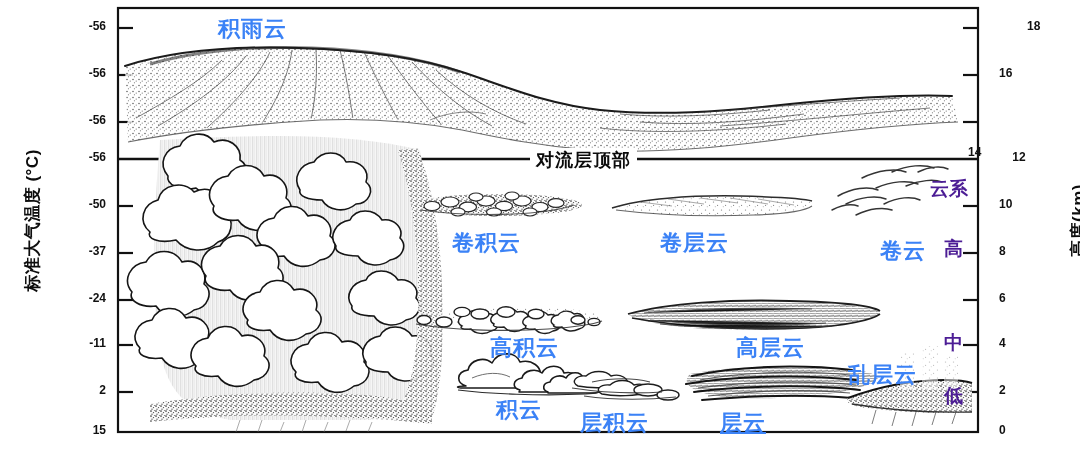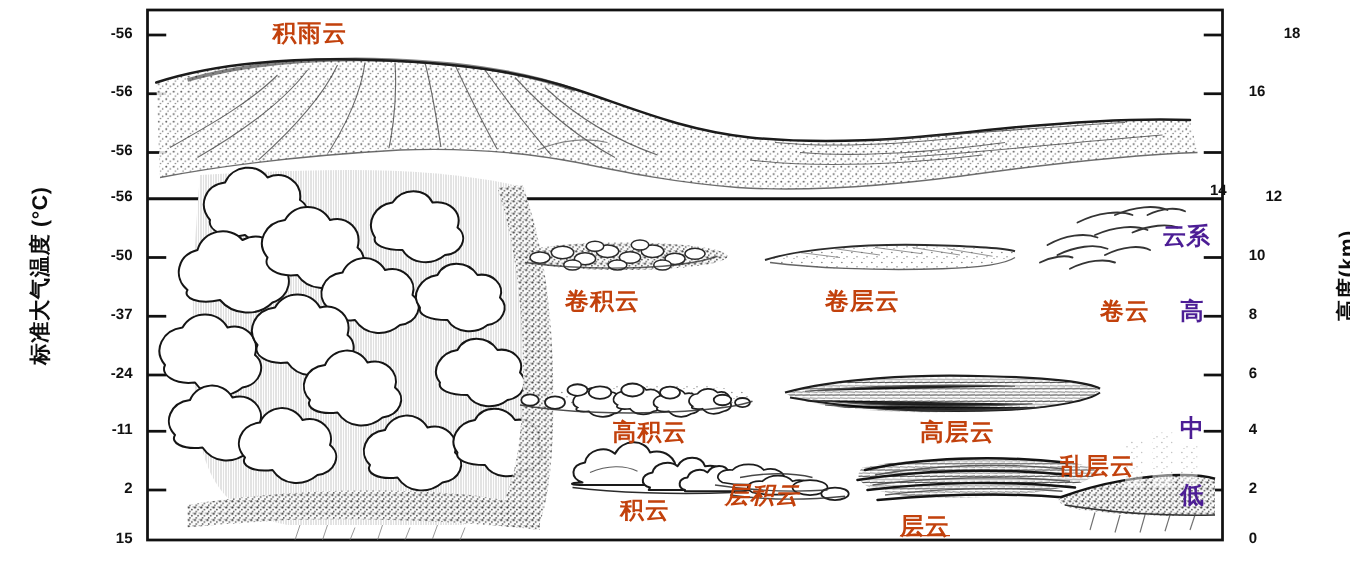--- a/index.html
+++ b/index.html
@@ -39,23 +39,23 @@
     color:#111;
     white-space:nowrap;
     line-height:1;
   }
   .tick-label.left{ text-align:right; width:58px; }
   .tick-label.right{ text-align:left;  width:40px; }
 
   
   .cloud-label{
     position:absolute;
-    font-size:19px;
-    font-weight:700;
-    color:#c2410c;
+    font-size:22px;
+    font-weight:700;
+    color:#3b82f6;
     white-space:nowrap;
     letter-spacing:1px;
   }
   .title-main{
     position:absolute;
     font-size:19px;
     font-weight:700;
     letter-spacing:2px;
     white-space:nowrap;
     color:#0b0b0b;
@@ -404,34 +404,35 @@
         <rect x="922" y="346" width="16" height="44"></rect>
         <rect x="944" y="356" width="14" height="34"></rect>
       </g>
     </g>
 
   </svg>
 
 
   <div class="cloud-label" style="left:218px;top:14px;">积雨云</div>
 
+  <div class="tropo-label" style="left:530px;top:148px;">对流层顶部</div>
 
   <div class="cloud-label" style="left:452px;top:228px;">卷积云</div>
 
   <div class="cloud-label" style="left:660px;top:228px;">卷层云</div>
 
   <div class="cloud-label" style="left:880px;top:236px;">卷云</div>
 
   <div class="cloud-label" style="left:490px;top:333px;">高积云</div>
 
   <div class="cloud-label" style="left:736px;top:333px;">高层云</div>
 
   <div class="cloud-label" style="left:496px;top:395px;">积云</div>
 
-  <div class="cloud-label" style="left:580px;top:383px;font-style:italic;">层积云</div>
+  <div class="cloud-label" style="left:580px;top:408px;">层积云</div>
 
   <div class="cloud-label" style="left:720px;top:408px;text-decoration:underline;">层云</div>
 
   <div class="cloud-label" style="left:848px;top:360px;">乱层云</div>
 
   <div class="band-label" style="left:930px;top:176px;">云系</div>
   <div class="band-label" style="left:944px;top:236px;">高</div>
   <div class="band-label" style="left:944px;top:330px;">中</div>
   <div class="band-label" style="left:944px;top:383px;">低</div>
 

